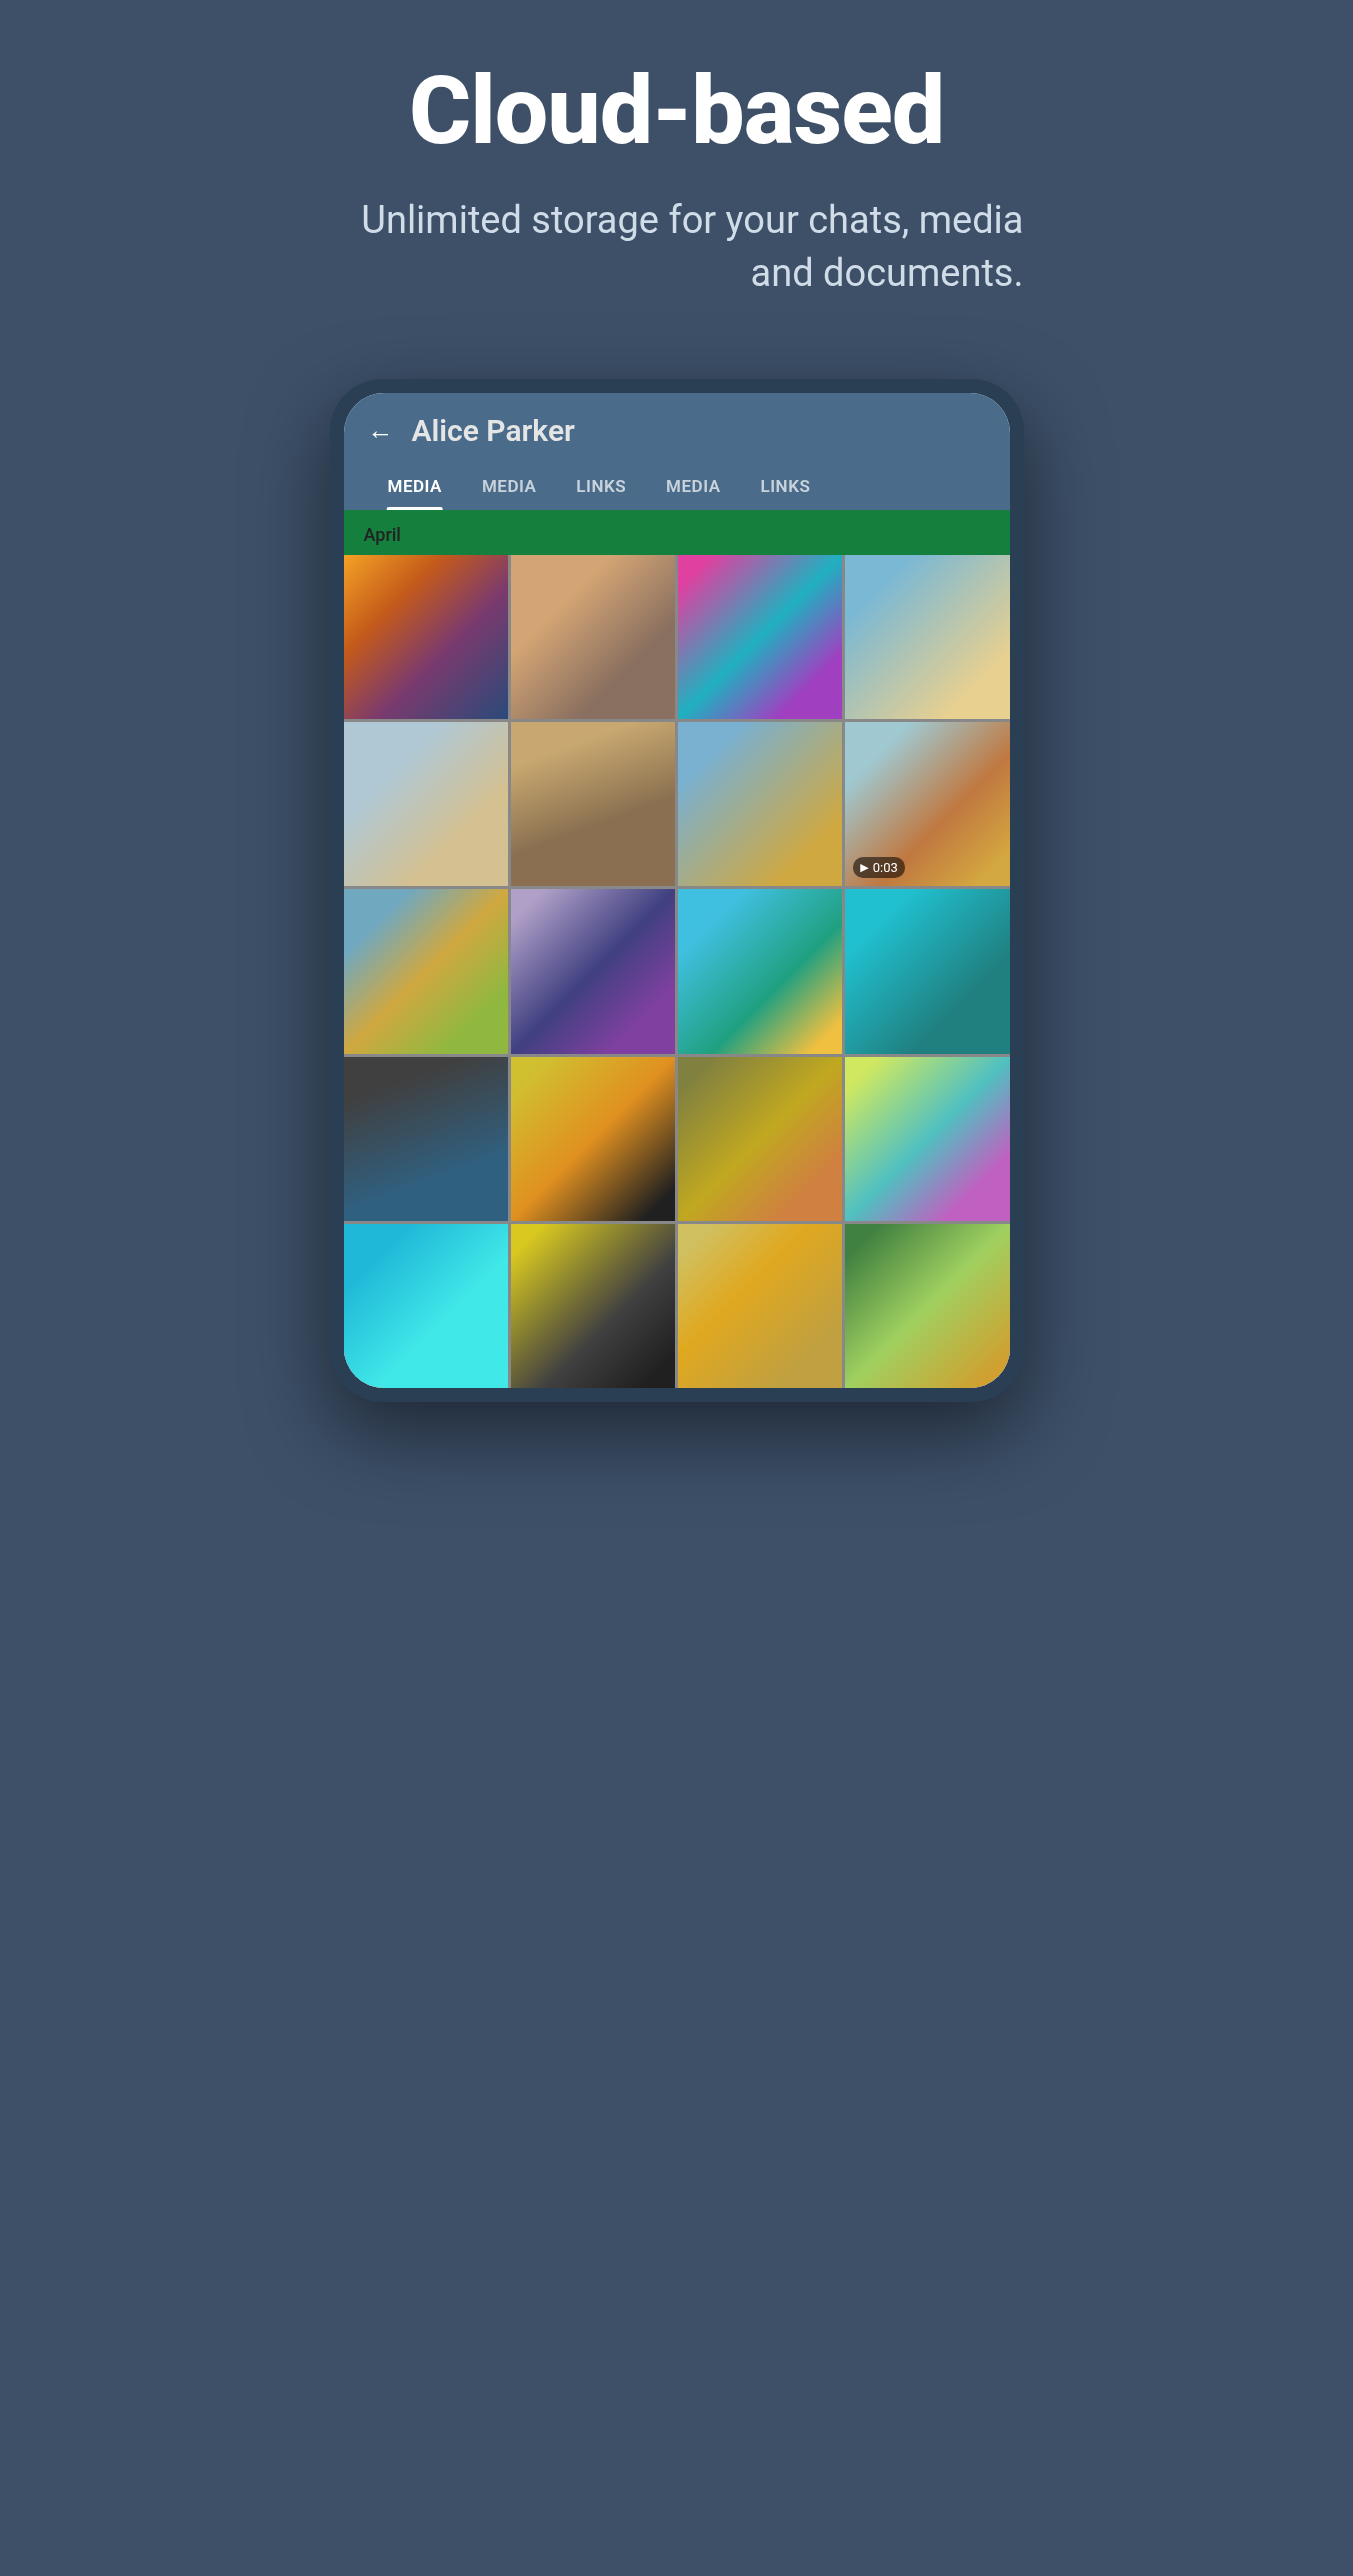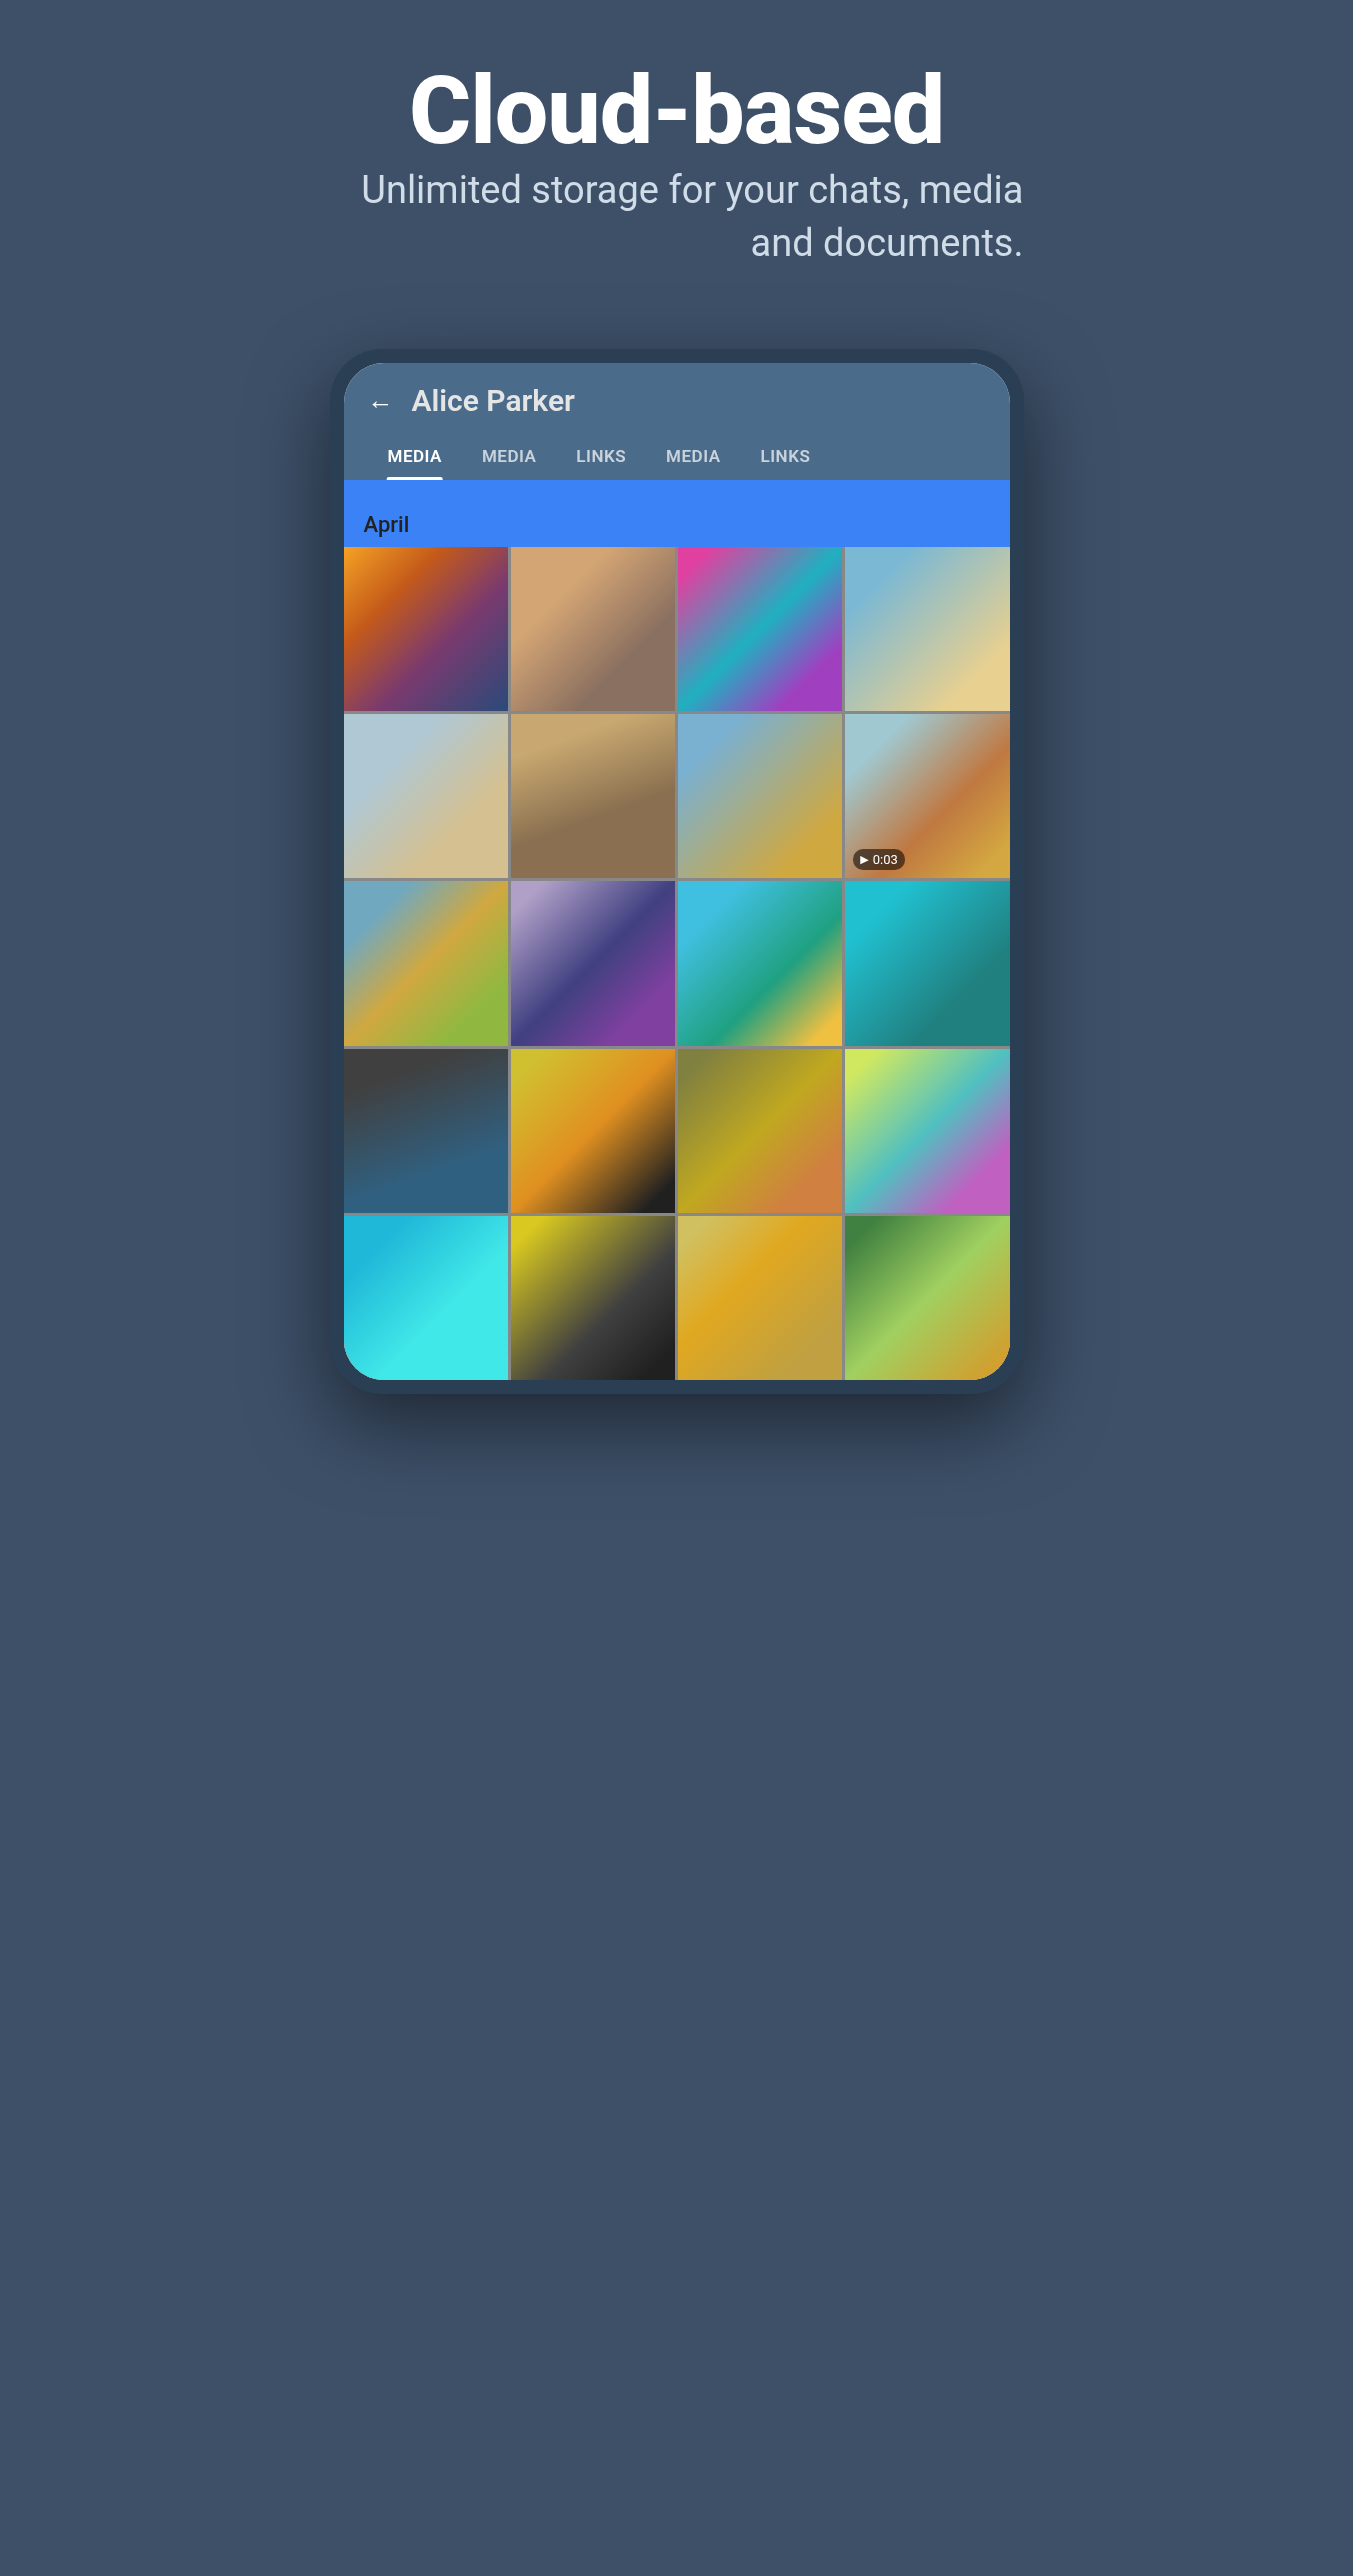--- a/index.html
+++ b/index.html
@@ -14,20 +14,21 @@
       align-items: center;
       padding: 59px 20px 59px;
     }
 
     .headline {
       color: #ffffff;
       font-size: 95px;
       font-weight: 800;
       text-align: center;
       line-height: 1.1;
+      margin-bottom: 30px;
       letter-spacing: -1px;
     }
 
     .subheadline {
       color: #d0dce8;
       font-size: 38px;
       font-weight: 400;
       text-align: right;
       line-height: 1.4;
       margin-bottom: 79px;
@@ -104,25 +105,25 @@
       background: #ffffff;
       border-radius: 2px 2px 0 0;
     }
 
     
     .content-area {
       background: #ffffff;
     }
 
     .month-label {
-      padding: 32px 20px 10px;
-      font-size: 22px;
+      padding: 14px 20px 10px;
+      font-size: 18px;
       font-weight: 500;
       color: #222;
-      background: #3b82f6;
+      background: #15803d;
     }
 
     .photo-grid {
       display: grid;
       grid-template-columns: repeat(4, 1fr);
       gap: 3px;
       background: #888;
     }
 
     .photo-cell {

